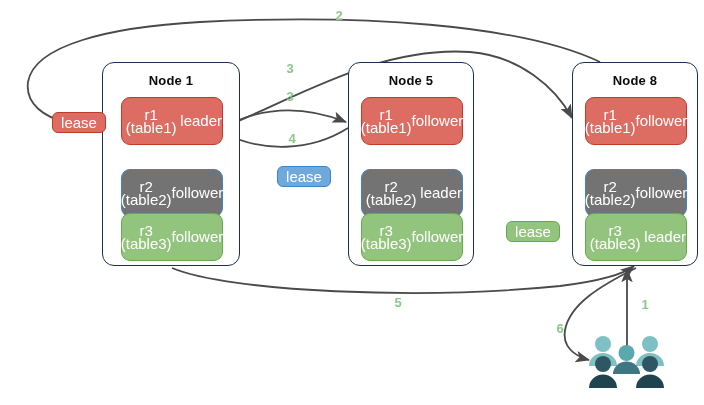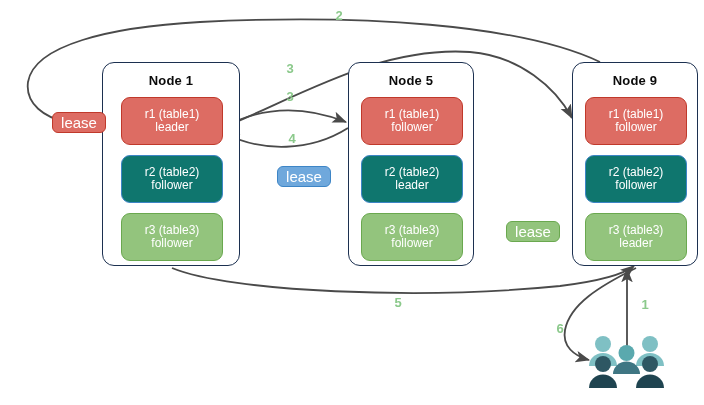--- a/index.html
+++ b/index.html
@@ -36,31 +36,31 @@
     font-size: 13px;
     font-weight: bold;
     color: #0b0b0b;
     letter-spacing: .2px;
   }
   .replica {
     position: absolute;
     box-sizing: border-box;
     border-radius: 9px;
     display: flex;
-    flex-direction: column;
+    flex-direction: row;
     align-items: center;
     justify-content: center;
     color: #ffffff;
-    font-size: 12px;
+    font-size: 15px;
     line-height: 13.5px;
     text-align: center;
   }
   .replica .l1, .replica .l2 { display: block; }
   .rep-red   { background: #dd6c63; border: 1.6px solid #c0392b; }
-  .rep-blue  { background: #0f766e; border: 1.6px solid #3d85c6; }
+  .rep-blue  { background: #737373; border: 1.6px solid #3d85c6; margin-top: 14px; }
   .rep-green { background: #93c47d; border: 1.6px solid #6aa84f; align-items: center; }
 
   .lease {
     position: absolute;
     box-sizing: border-box;
     border-radius: 6px;
     display: flex;
     align-items: center;
     justify-content: center;
     color: #ffffff;
@@ -135,21 +135,21 @@
       <span class="l1">r2 (table2)</span>
       <span class="l2">leader</span>
     </div>
     <div class="replica rep-green" style="left:12px; top:150px; width:102px; height:48px;">
       <span class="l1">r3 (table3)</span>
       <span class="l2">follower</span>
     </div>
   </div>
 
   <div class="node-box" style="left:572px; top:62px; width:126px; height:204px;">
-    <div class="node-title">Node 9</div>
+    <div class="node-title">Node 8</div>
     <div class="replica rep-red" style="left:12px; top:34px; width:102px; height:48px;">
       <span class="l1">r1 (table1)</span>
       <span class="l2">follower</span>
     </div>
     <div class="replica rep-blue" style="left:12px; top:92px; width:102px; height:48px;">
       <span class="l1">r2 (table2)</span>
       <span class="l2">follower</span>
     </div>
     <div class="replica rep-green" style="left:12px; top:150px; width:102px; height:48px;">
       <span class="l1">r3 (table3)</span>

